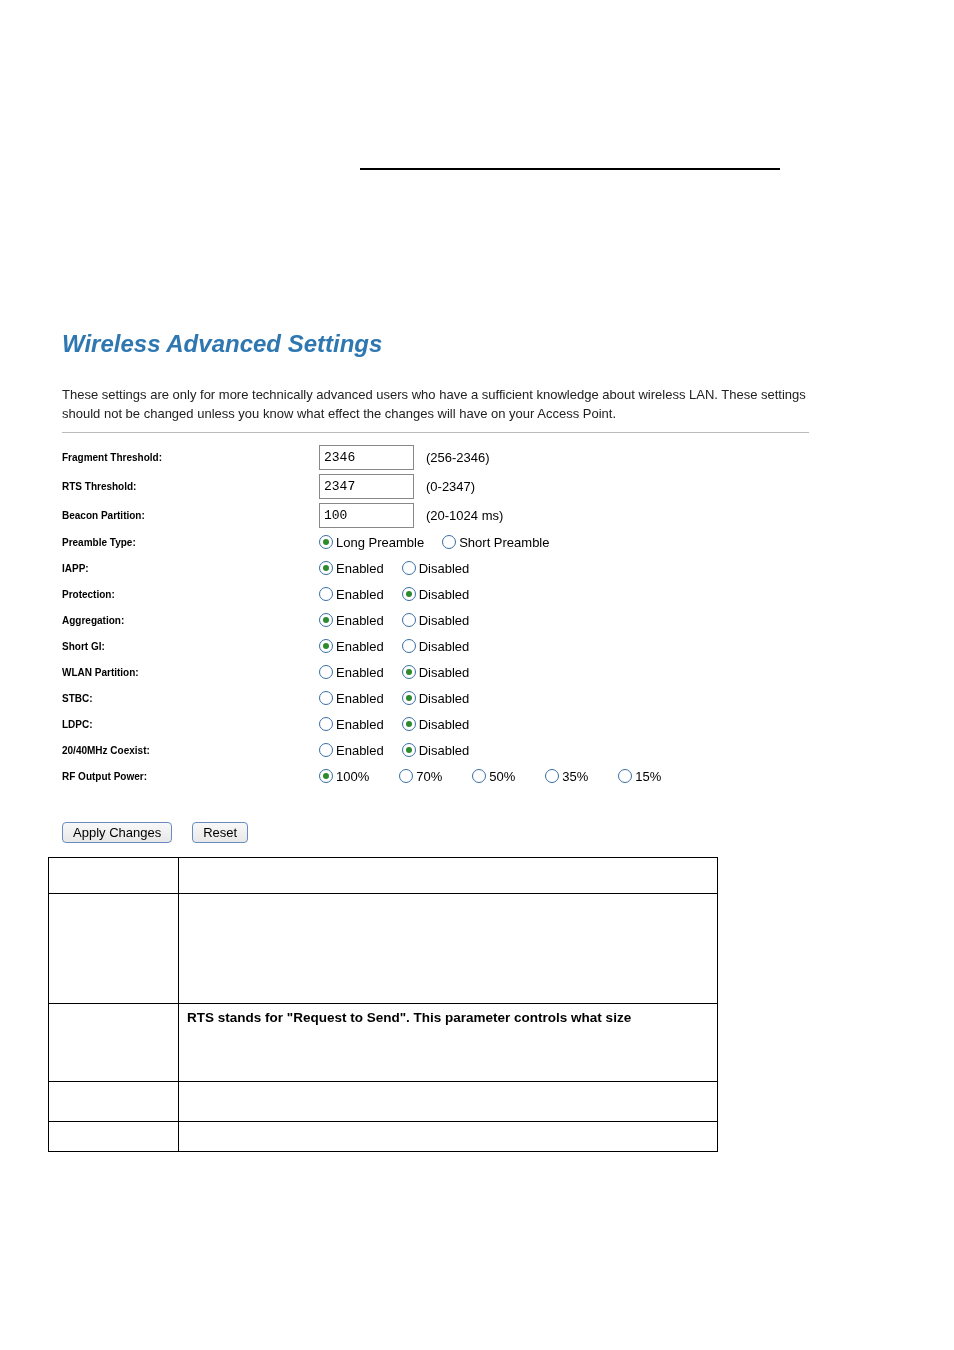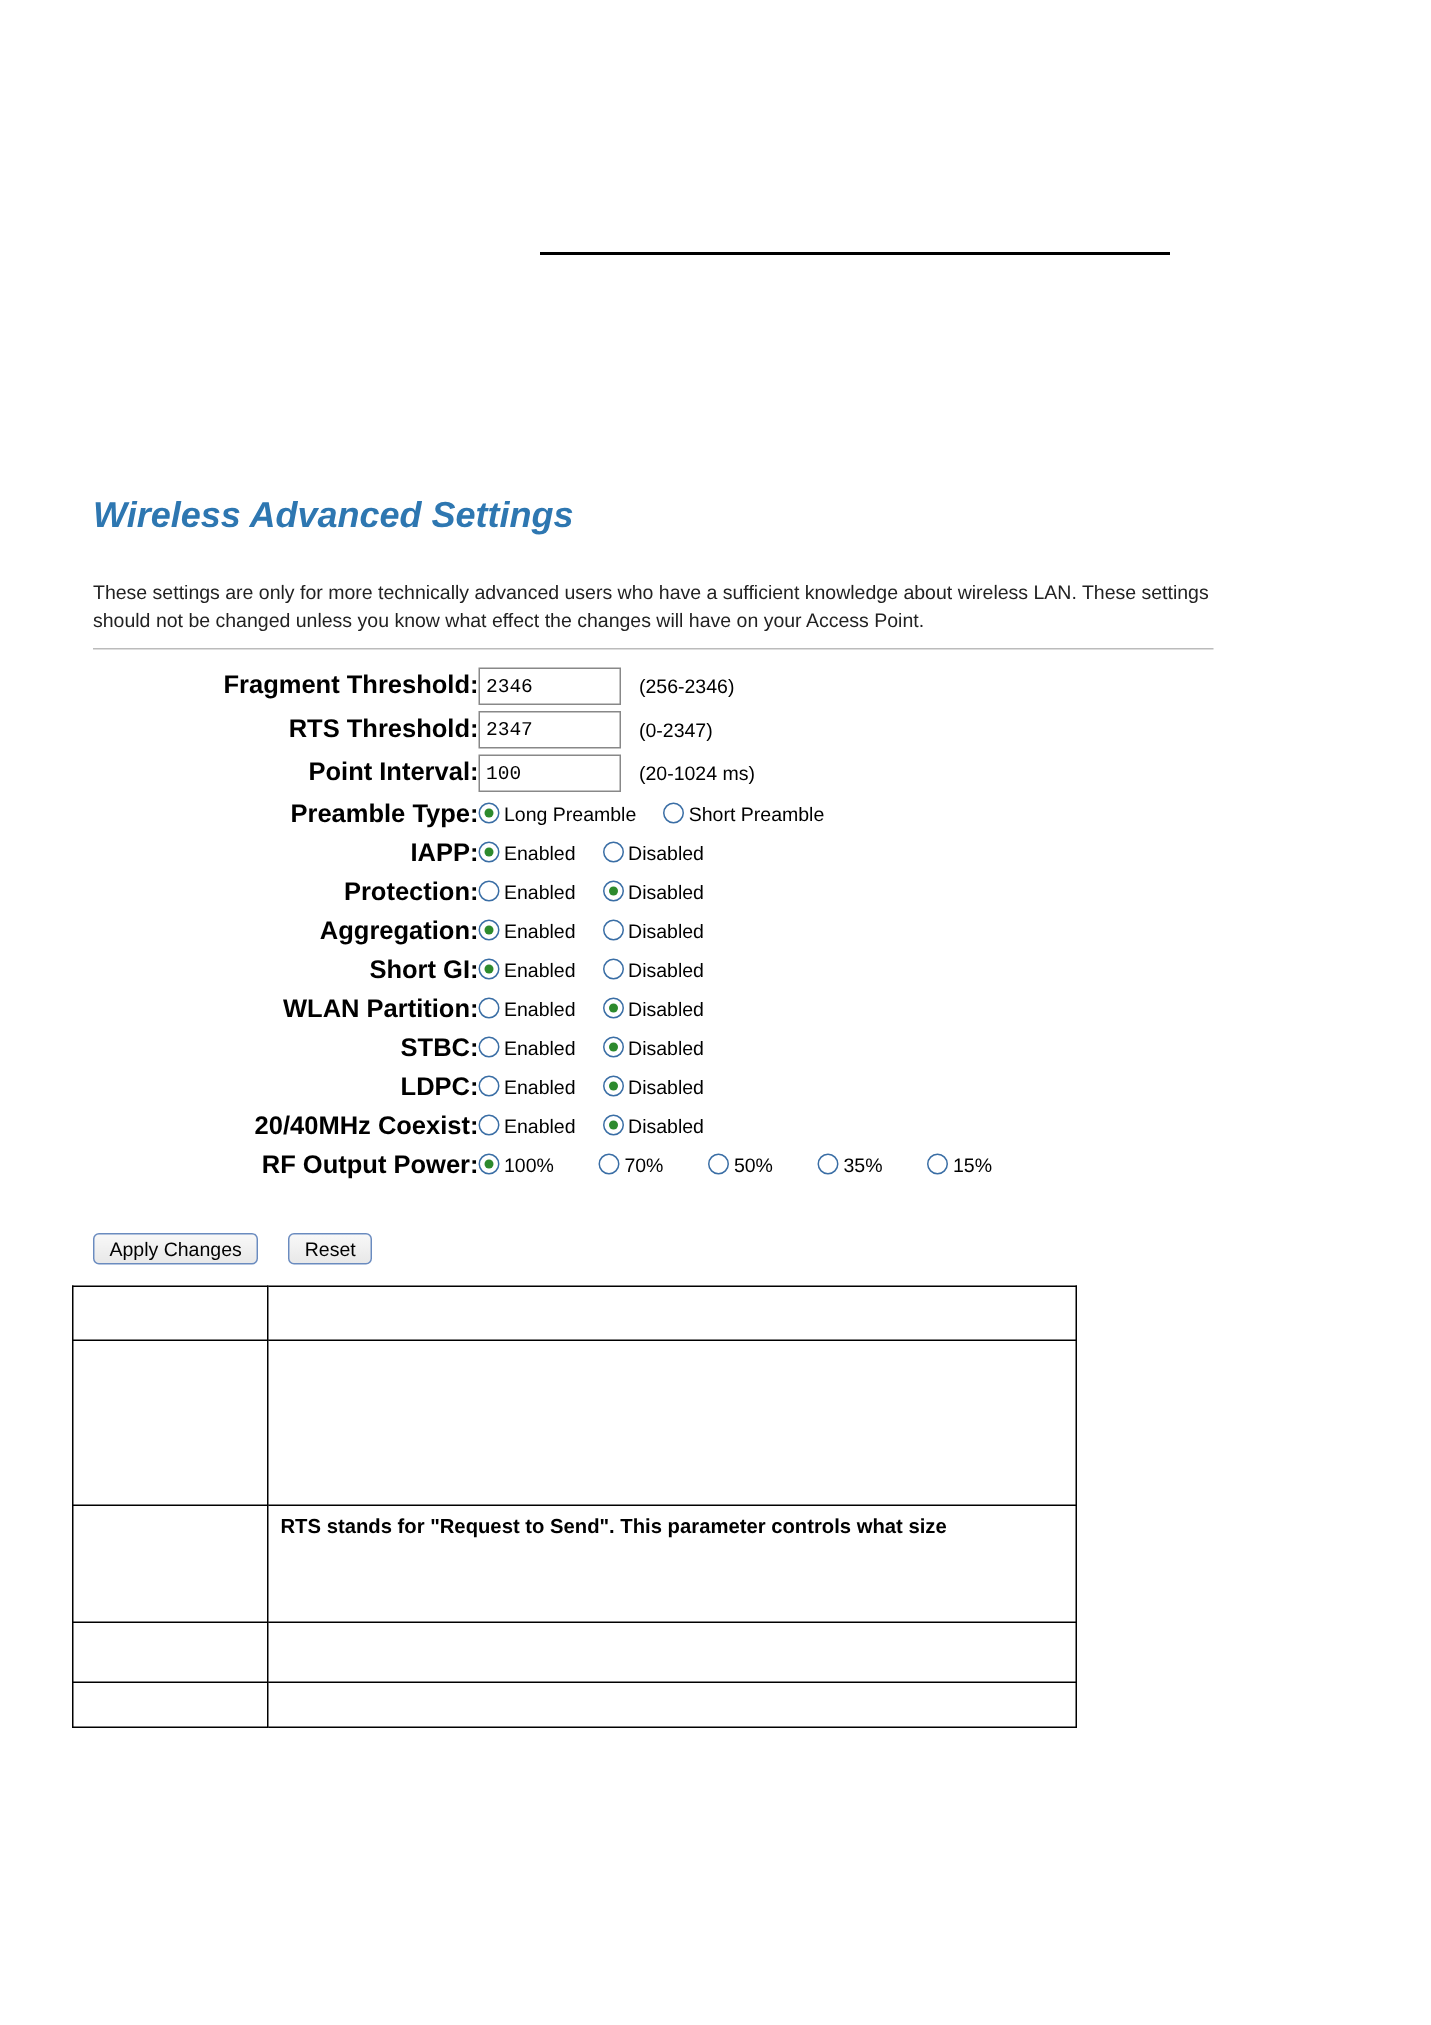--- a/index.html
+++ b/index.html
@@ -41,23 +41,22 @@
     }
     .field-row {
       display: flex;
       align-items: center;
       padding: 2px 0;
       min-height: 26px;
     }
     .field-label {
       width: 257px;
       font-weight: bold;
-      font-size: 17px;
+      font-size: 10px;
       flex-shrink: 0;
-      text-align: right;
     }
     .field-ctrl {
       display: flex;
       align-items: center;
       gap: 6px;
       font-size: 13px;
     }
     input[type="text"] {
       width: 95px;
       height: 25px;
@@ -160,21 +159,21 @@
 
   <div class="field-row">
     <div class="field-label">RTS Threshold:</div>
     <div class="field-ctrl">
       <input type="text" value="2347" style="">
       <span class="hint">(0-2347)</span>
     </div>
   </div>
 
   <div class="field-row">
-    <div class="field-label">Point Interval:</div>
+    <div class="field-label">Beacon Partition:</div>
     <div class="field-ctrl">
       <input type="text" value="100" style="">
       <span class="hint">(20-1024 ms)</span>
     </div>
   </div>
 
   <div class="field-row">
     <div class="field-label">Preamble Type:</div>
     <div class="field-ctrl radio-group">
       <div class="radio-opt">

